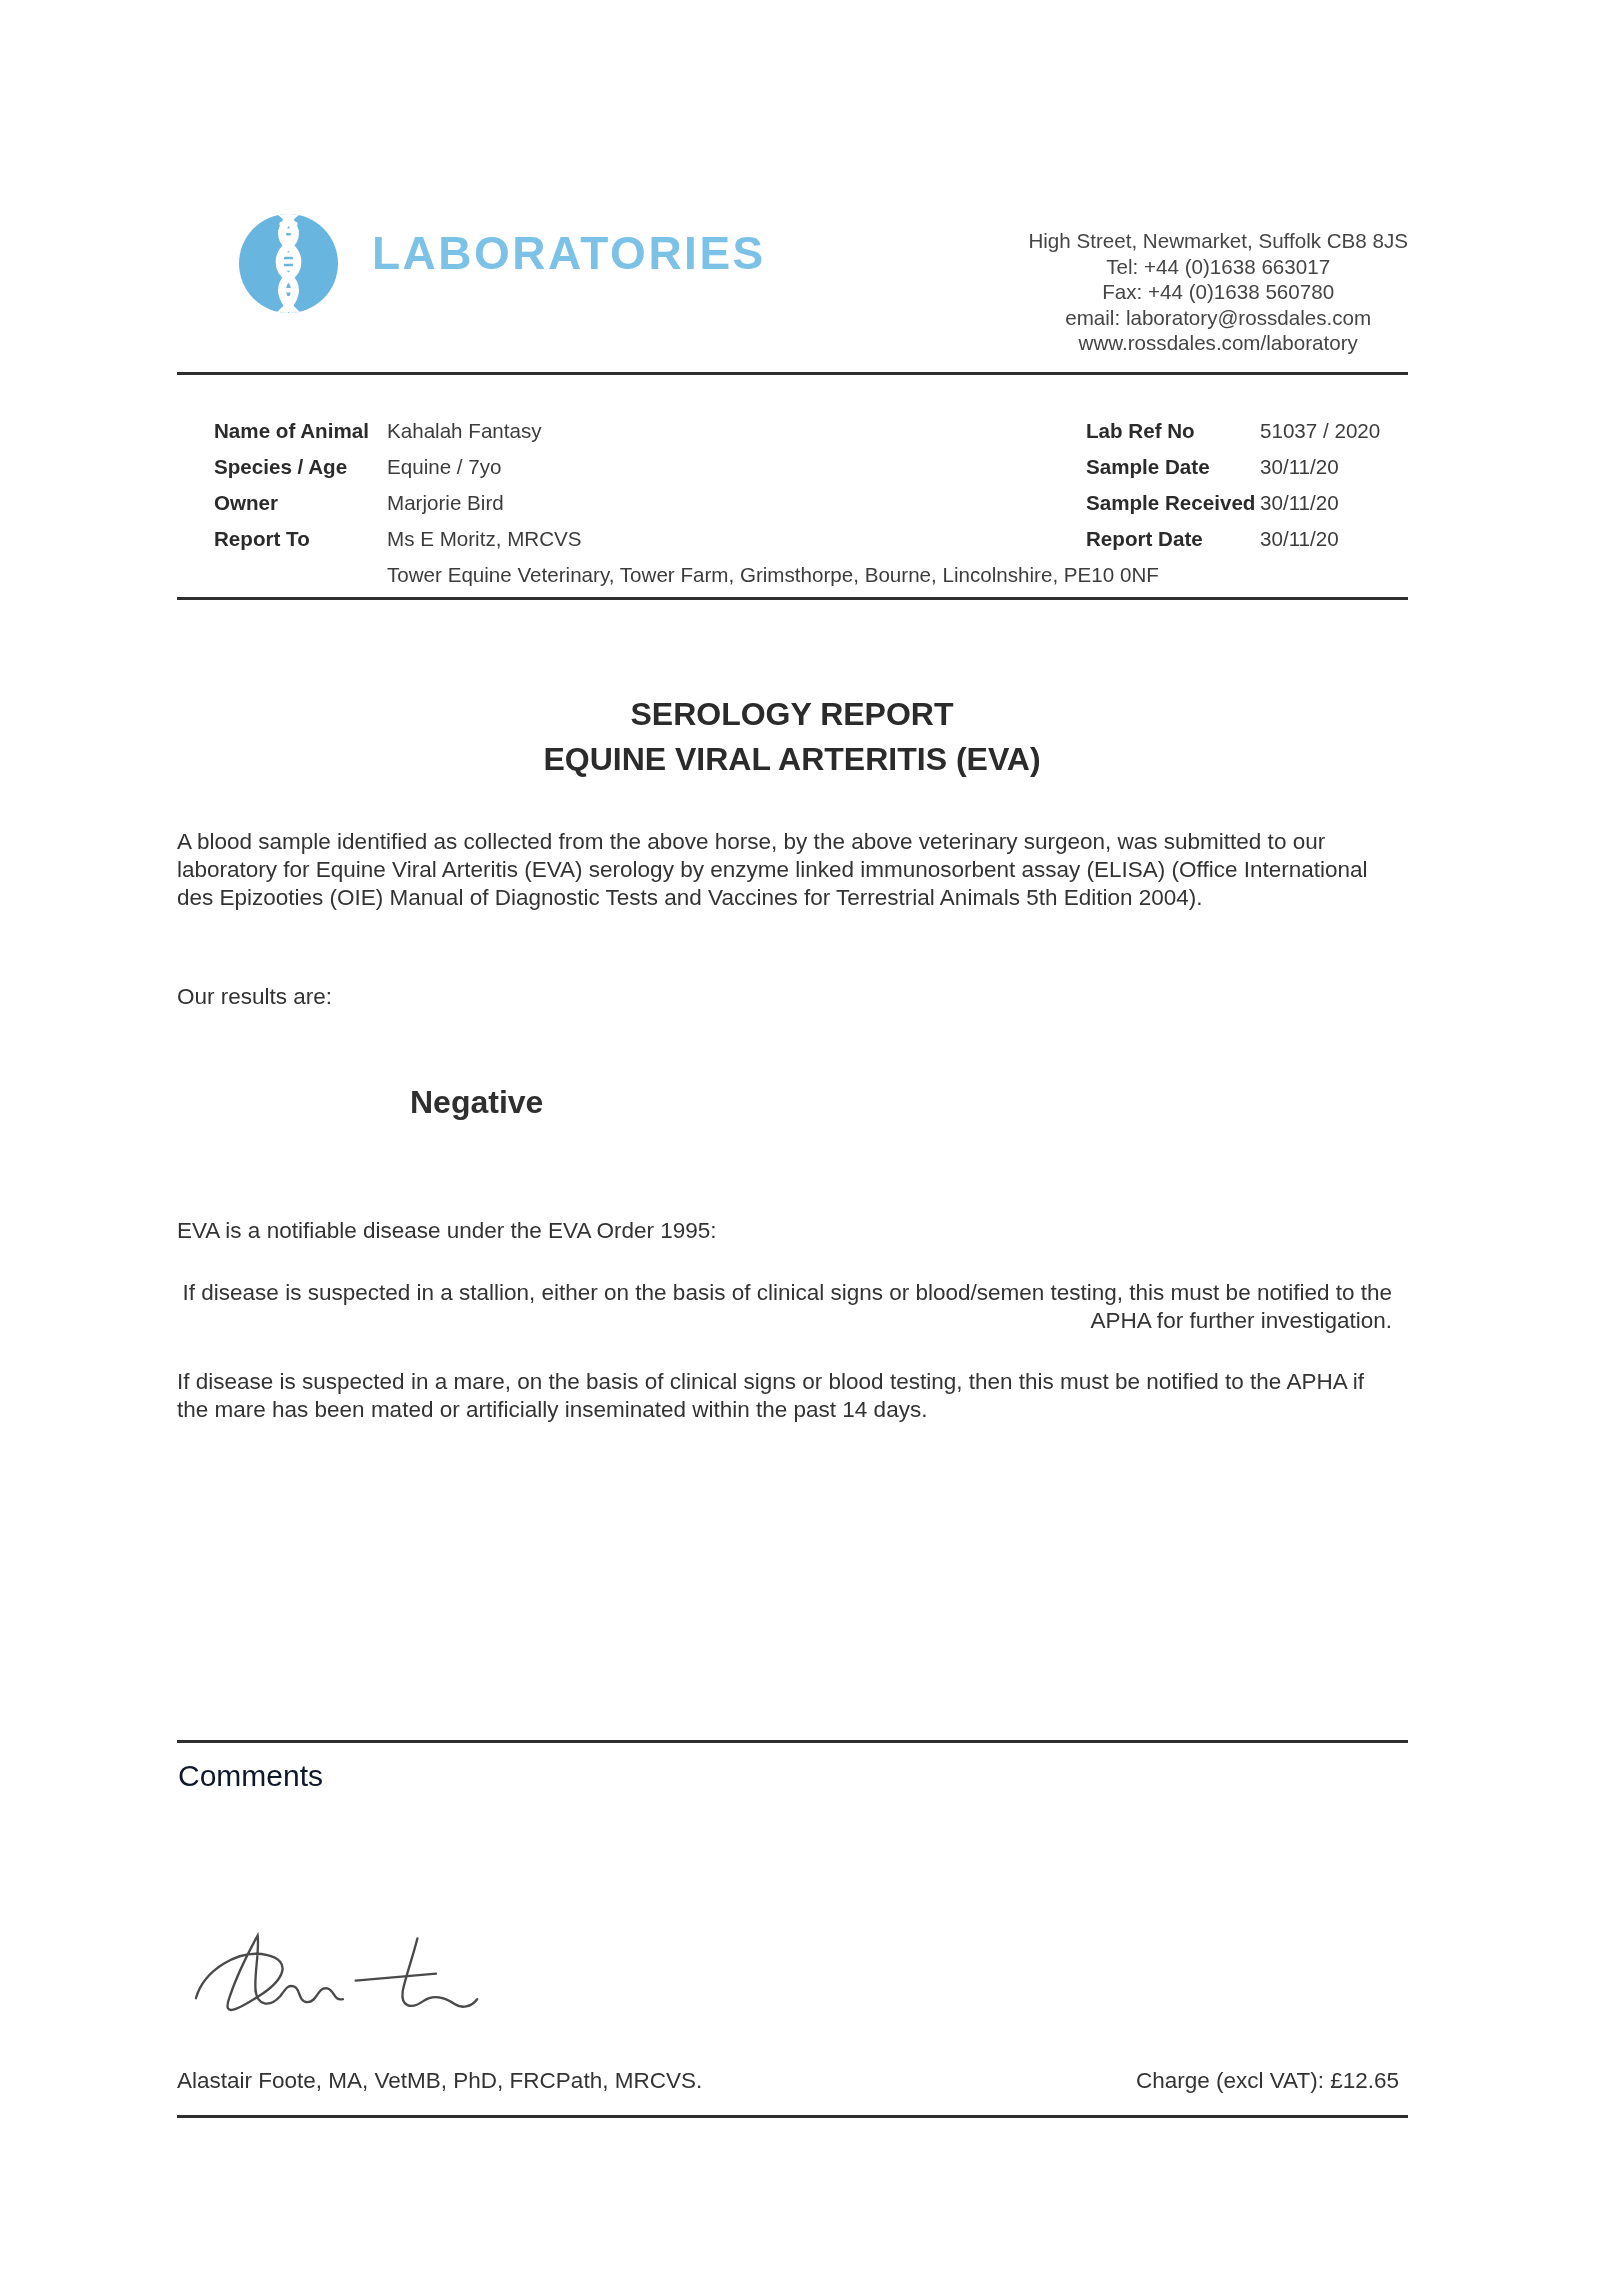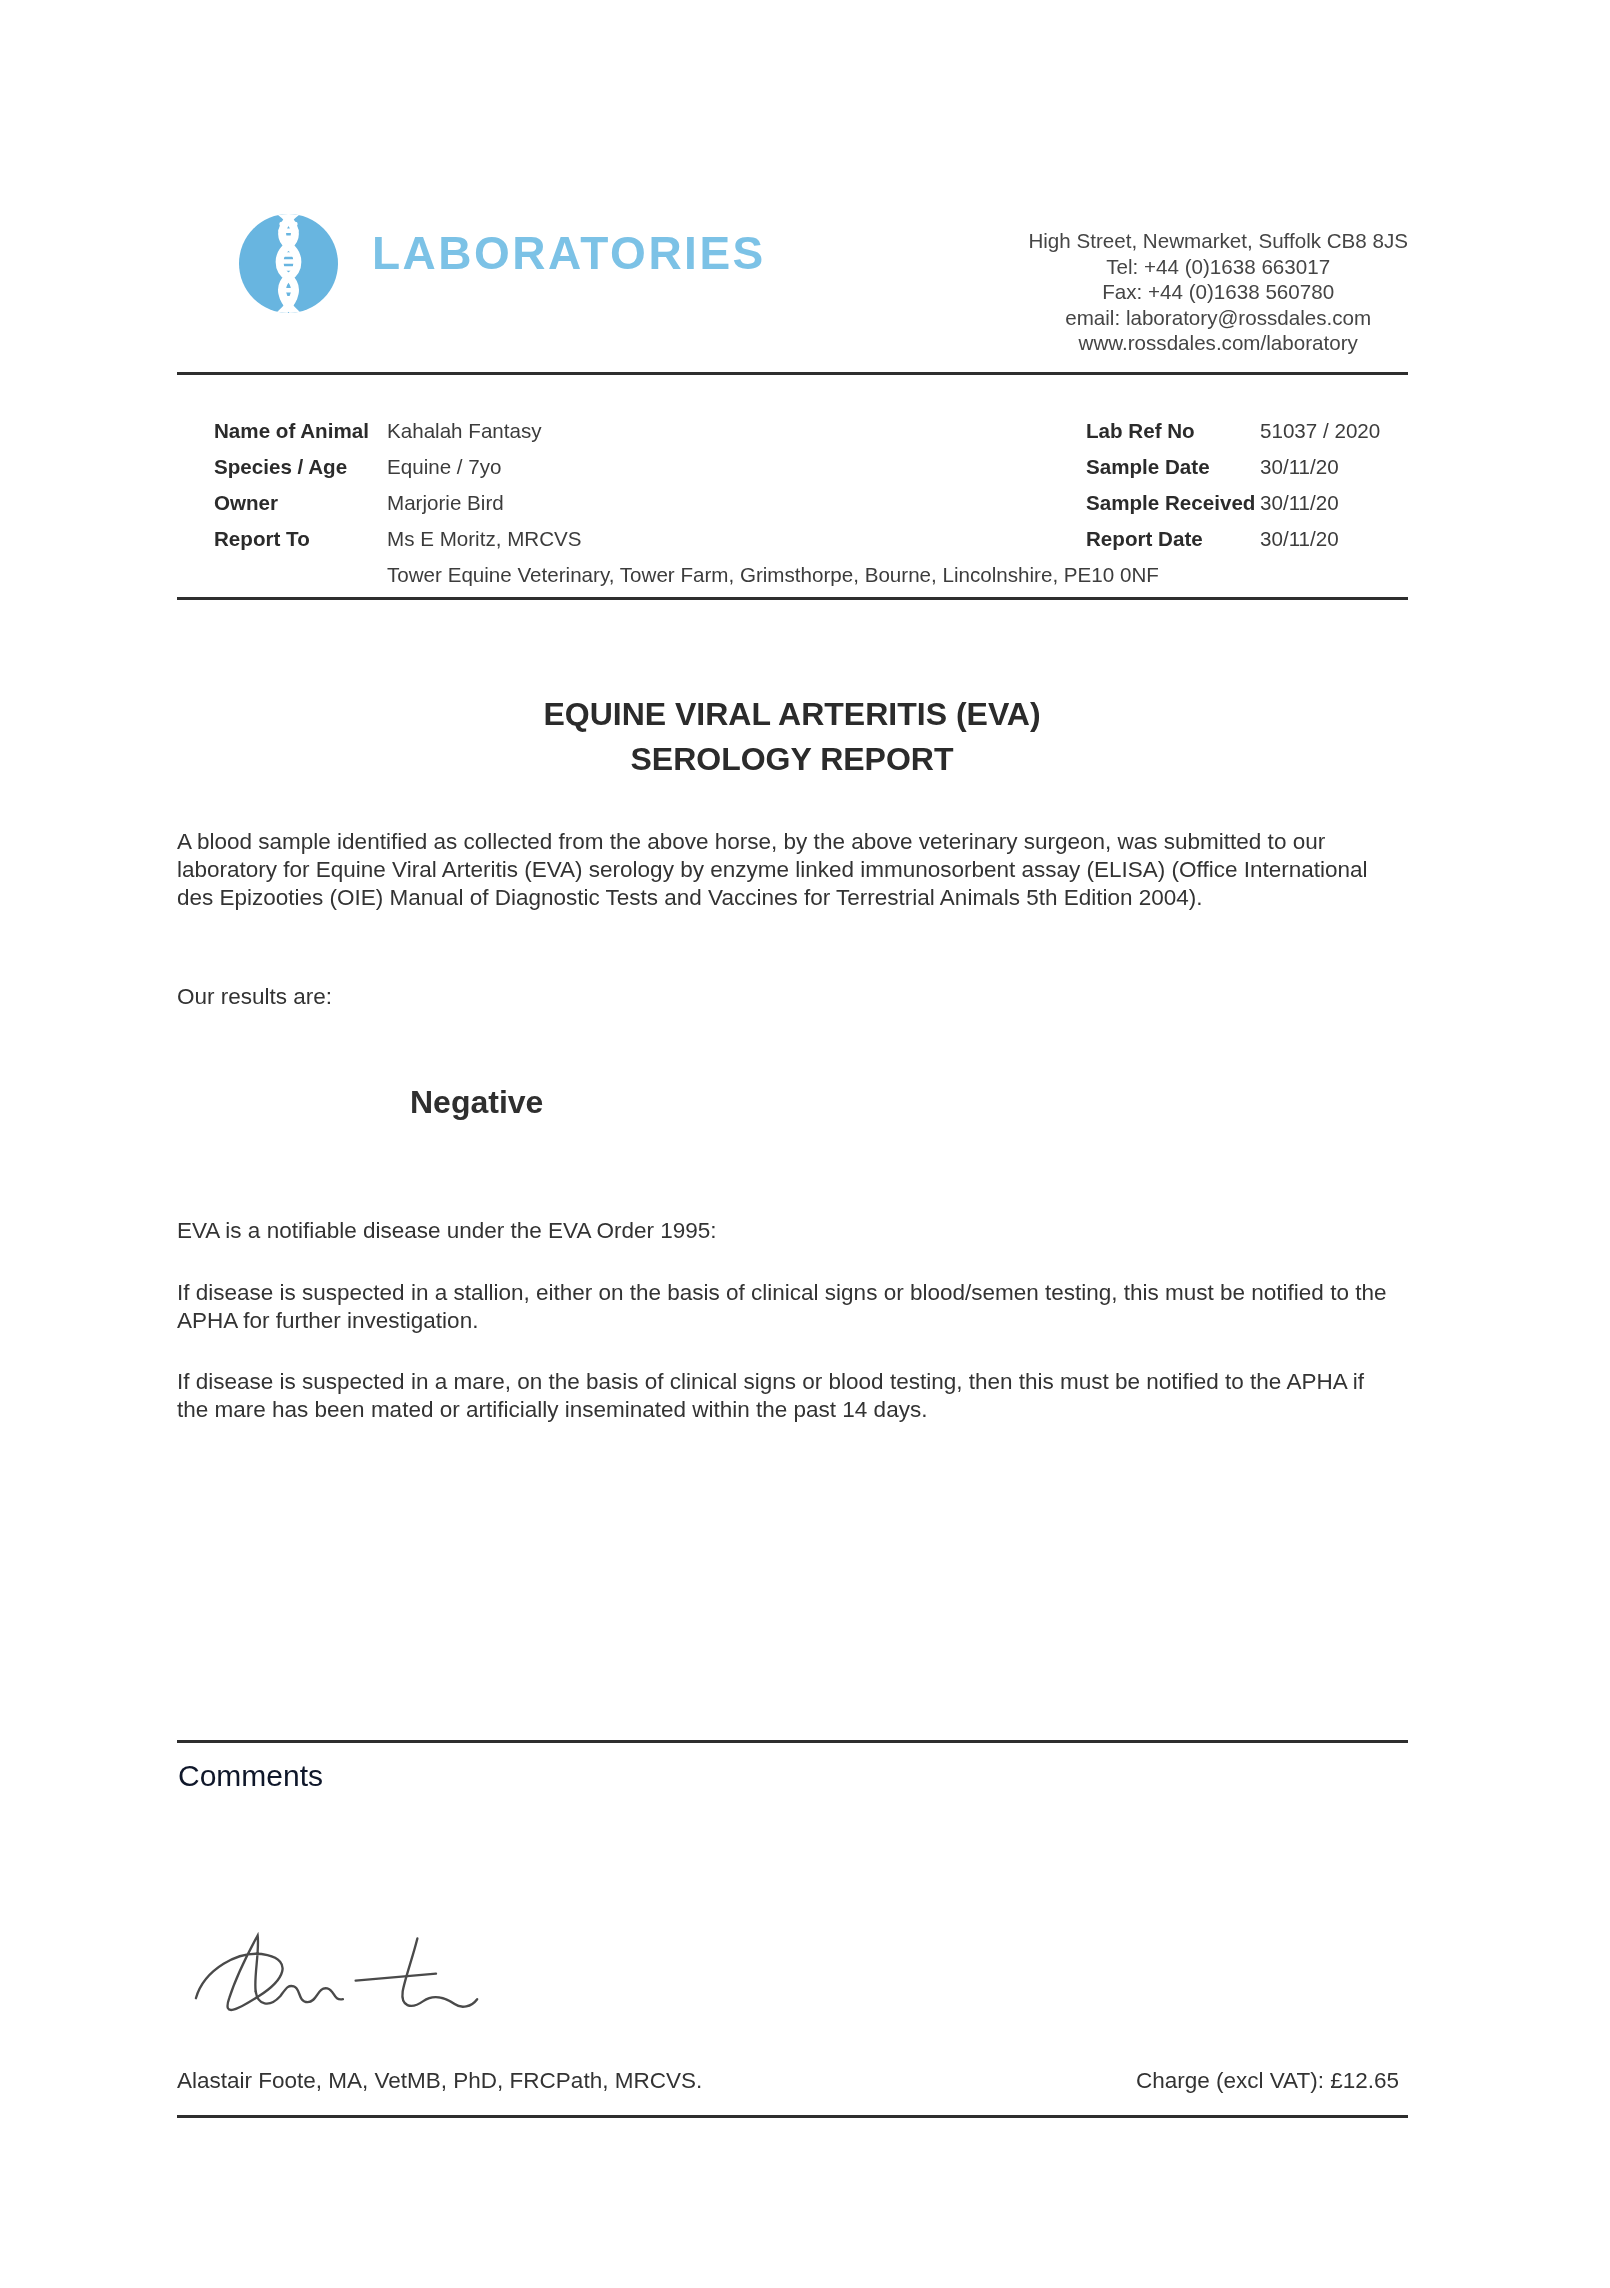--- a/index.html
+++ b/index.html
@@ -44,21 +44,21 @@
   }
   
   .bodytext{position:absolute;left:177px;width:1215px;font-size:22.5px;line-height:28px;color:#333;}
   .p-intro{top:828px;}
   .p-results-intro{top:983px;}
   .result{
     position:absolute;left:410px;top:1084px;
     font-size:32px;font-weight:700;color:#2f2f2f;
   }
   .p-note1{top:1217px;}
-  .p-note2{top:1279px;}
+  .p-note2{top:1279px;text-align:right;}
   .p-note3{top:1368px;}
   
   .comments-label{position:absolute;left:178px;top:1759px;font-size:30px;font-weight:400;color:#0f172a;}
   .signature{position:absolute;left:191px;top:1927px;width:294px;height:113px;}
   .signatory{position:absolute;left:177px;top:2068px;font-size:22.5px;color:#333;white-space:nowrap;}
   .charge{position:absolute;right:211px;top:2068px;font-size:22.5px;color:#333;white-space:nowrap;}
 </style>
 </head>
 <body>
 
@@ -140,22 +140,22 @@
       <span class="dlabel">Report Date</span>
       <span class="dvalue">30/11/20</span>
     </div>
   </div>
 
   <div class="report-address">Tower Equine Veterinary, Tower Farm, Grimsthorpe, Bourne, Lincolnshire, PE10 0NF</div>
 
   <div class="rule rule-details"></div>
 
   <div class="title">
+    <div>SEROLOGY REPORT</div>
     <div>EQUINE VIRAL ARTERITIS (EVA)</div>
-    <div>SEROLOGY REPORT</div>
   </div>
 
   <div class="bodytext p-intro">A blood sample identified as collected from the above horse, by the above veterinary surgeon, was submitted to our laboratory for Equine Viral Arteritis (EVA) serology by enzyme linked immunosorbent assay (ELISA) (Office International des Epizooties (OIE) Manual of Diagnostic Tests and Vaccines for Terrestrial Animals 5th Edition 2004).</div>
   <div class="bodytext p-results-intro">Our results are:</div>
   <div class="result">Negative</div>
   <div class="bodytext p-note1">EVA is a notifiable disease under the EVA Order 1995:</div>
   <div class="bodytext p-note2">If disease is suspected in a stallion, either on the basis of clinical signs or blood/semen testing, this must be notified to the APHA for further investigation.</div>
   <div class="bodytext p-note3">If disease is suspected in a mare, on the basis of clinical signs or blood testing, then this must be notified to the APHA if the mare has been mated or artificially inseminated within the past 14 days.</div>
 
   <div class="rule rule-comments"></div>

